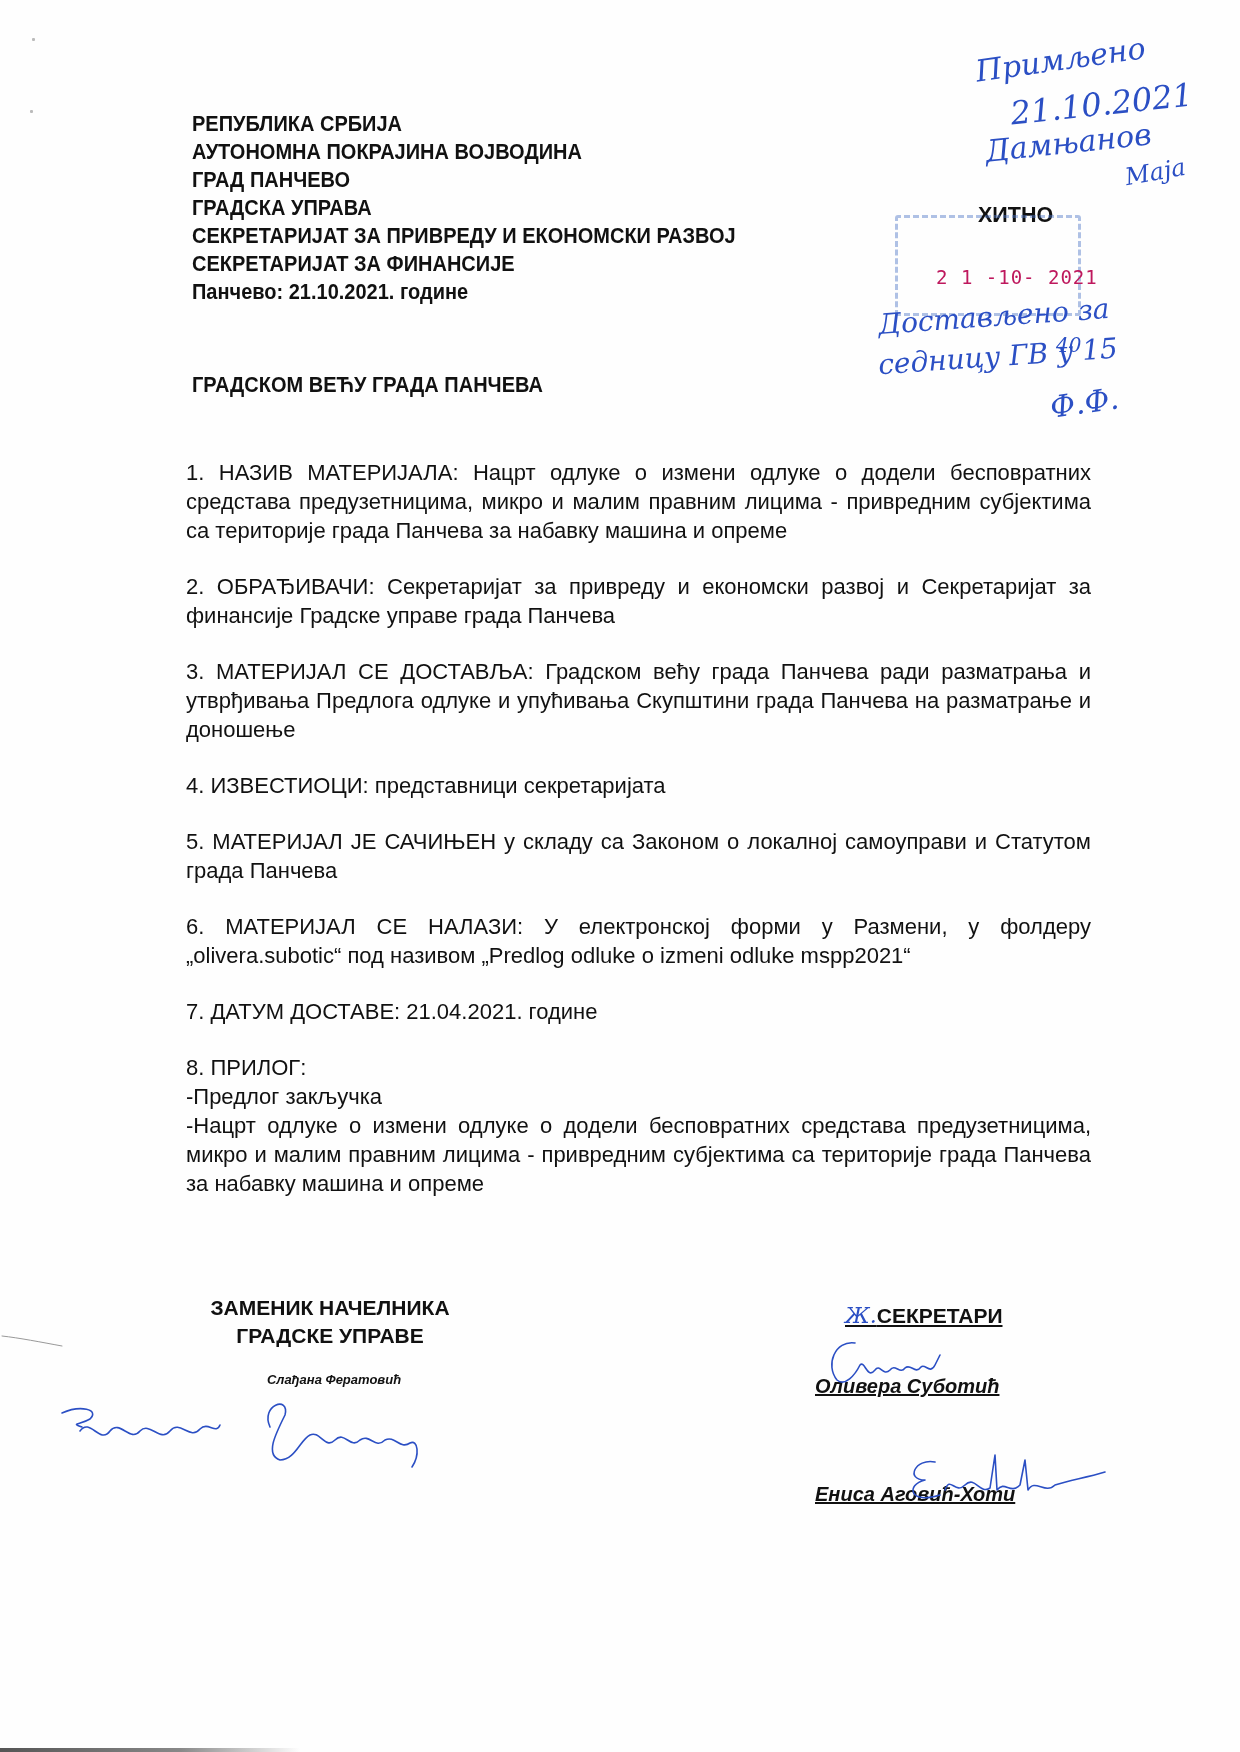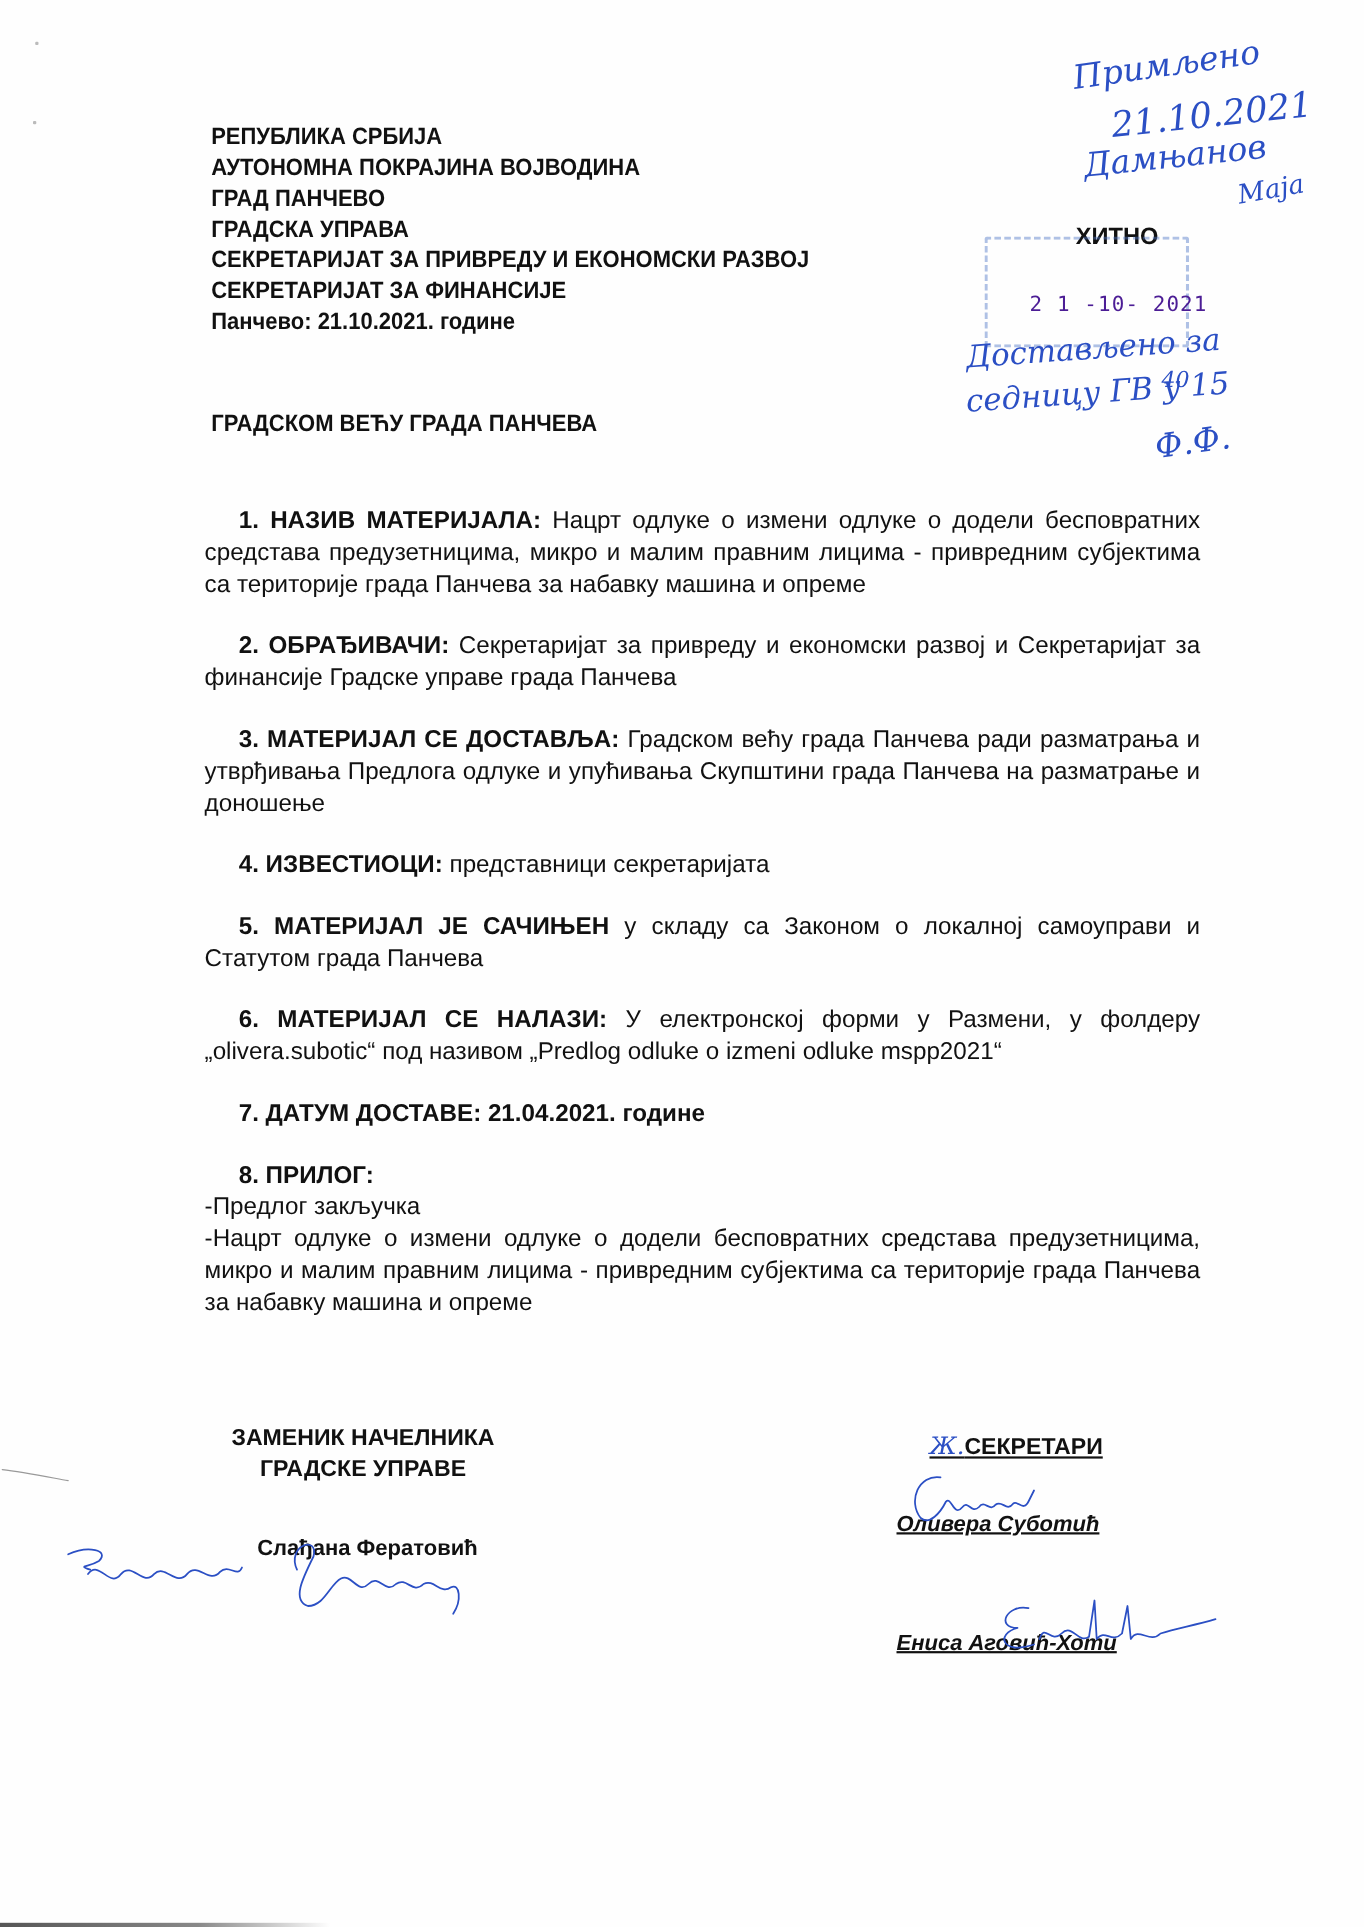--- a/index.html
+++ b/index.html
@@ -27,48 +27,48 @@
     }
     .urgent {
       position: absolute; left: 978px; top: 203px;
       font-weight: bold; font-size: 21.5px;
     }
     .items {
       position: absolute; left: 186px; top: 458px; width: 905px;
       font-size: 22px; line-height: 29px;
     }
     .item { margin-bottom: 27px; text-align: justify; }
-    .item .lbl { font-weight: bold; margin-left: 31px; }
+    .item .lbl { font-weight: normal; }
     .item p { margin: 0; }
     .att-line { margin: 0; }
     .sig-left {
       position: absolute; left: 180px; top: 1294px; width: 300px;
       text-align: center; font-weight: bold; font-size: 21px; line-height: 28px;
     }
     .sig-left .name {
-      margin-top: 44px; font-size: 20px; padding-left: 8px;
+      margin-top: 16px; font-style: italic; font-size: 13px; padding-left: 8px;
     }
     .sig-right {
       position: absolute; left: 815px; top: 1302px; width: 260px;
       font-weight: bold; font-size: 21px; line-height: 28px; text-decoration: underline;
     }
     .sig-right .title { padding-left: 30px; }
     .sig-right .name1 { margin-top: 42px; font-style: italic; font-size: 20px; }
     .sig-right .name2 { margin-top: 80px; font-style: italic; font-size: 20px; }
     .hand {
       position: absolute; color: #2b4fc4;
       font-family: "DejaVu Serif", serif; font-style: italic;
     }
     .stamp {
       position: absolute; left: 895px; top: 215px; width: 180px; height: 95px;
       border: 3px dashed rgba(80,120,200,0.45); border-radius: 3px;
     }
     .stamp-date {
       position: absolute; left: 38px; top: 48px;
-      font-family: "DejaVu Sans Mono", monospace; font-size: 19px; color: #4c1d95;
+      font-family: "DejaVu Sans Mono", monospace; font-size: 19px; color: #be185d;
       letter-spacing: 1px; white-space: nowrap;
     }
     svg.sig { position: absolute; overflow: visible; }
     svg.sig path { fill: none; stroke: #2b4fc4; stroke-width: 1.6; stroke-linecap: round; stroke-linejoin: round; }
   </style>
 </head>
 <body>
 
 <div class="page">
 

